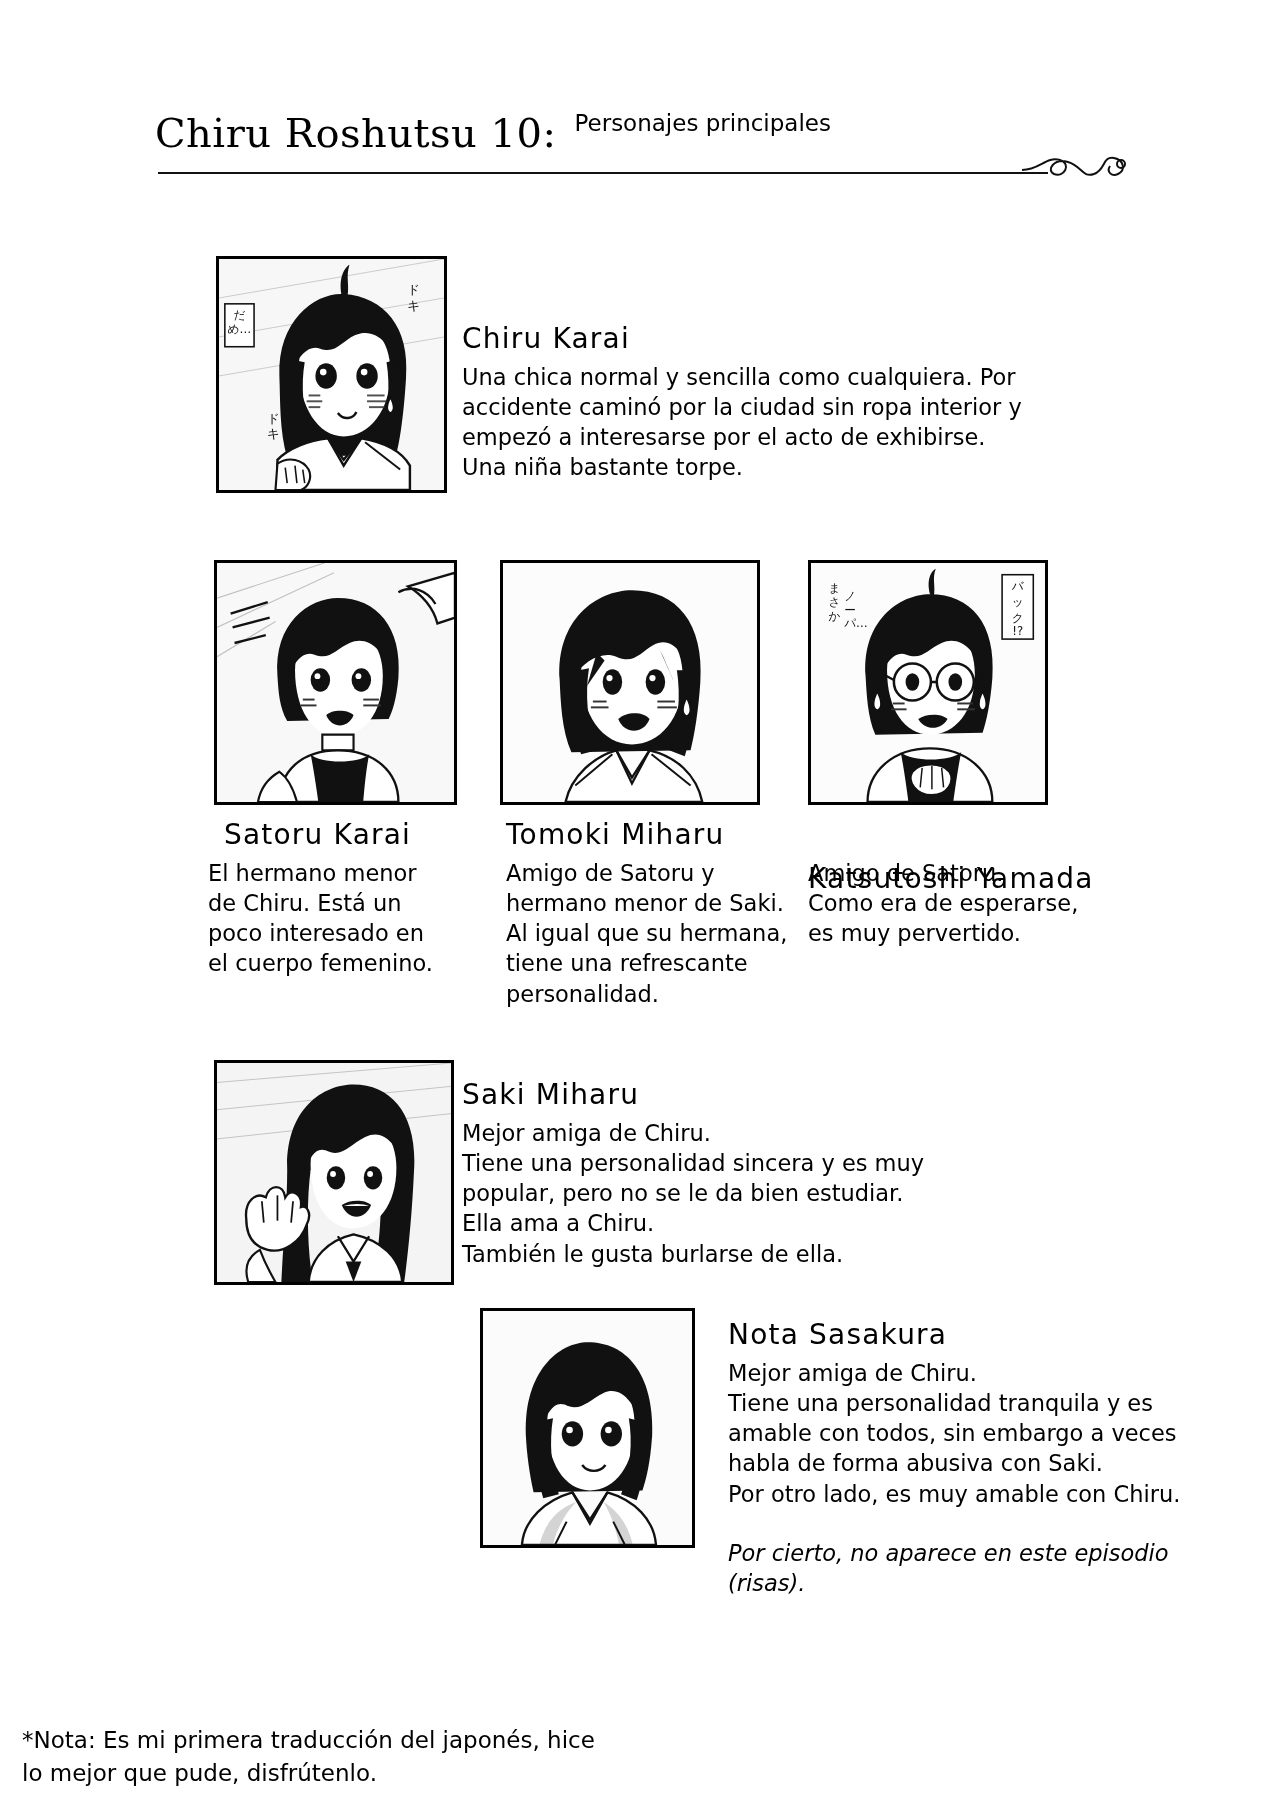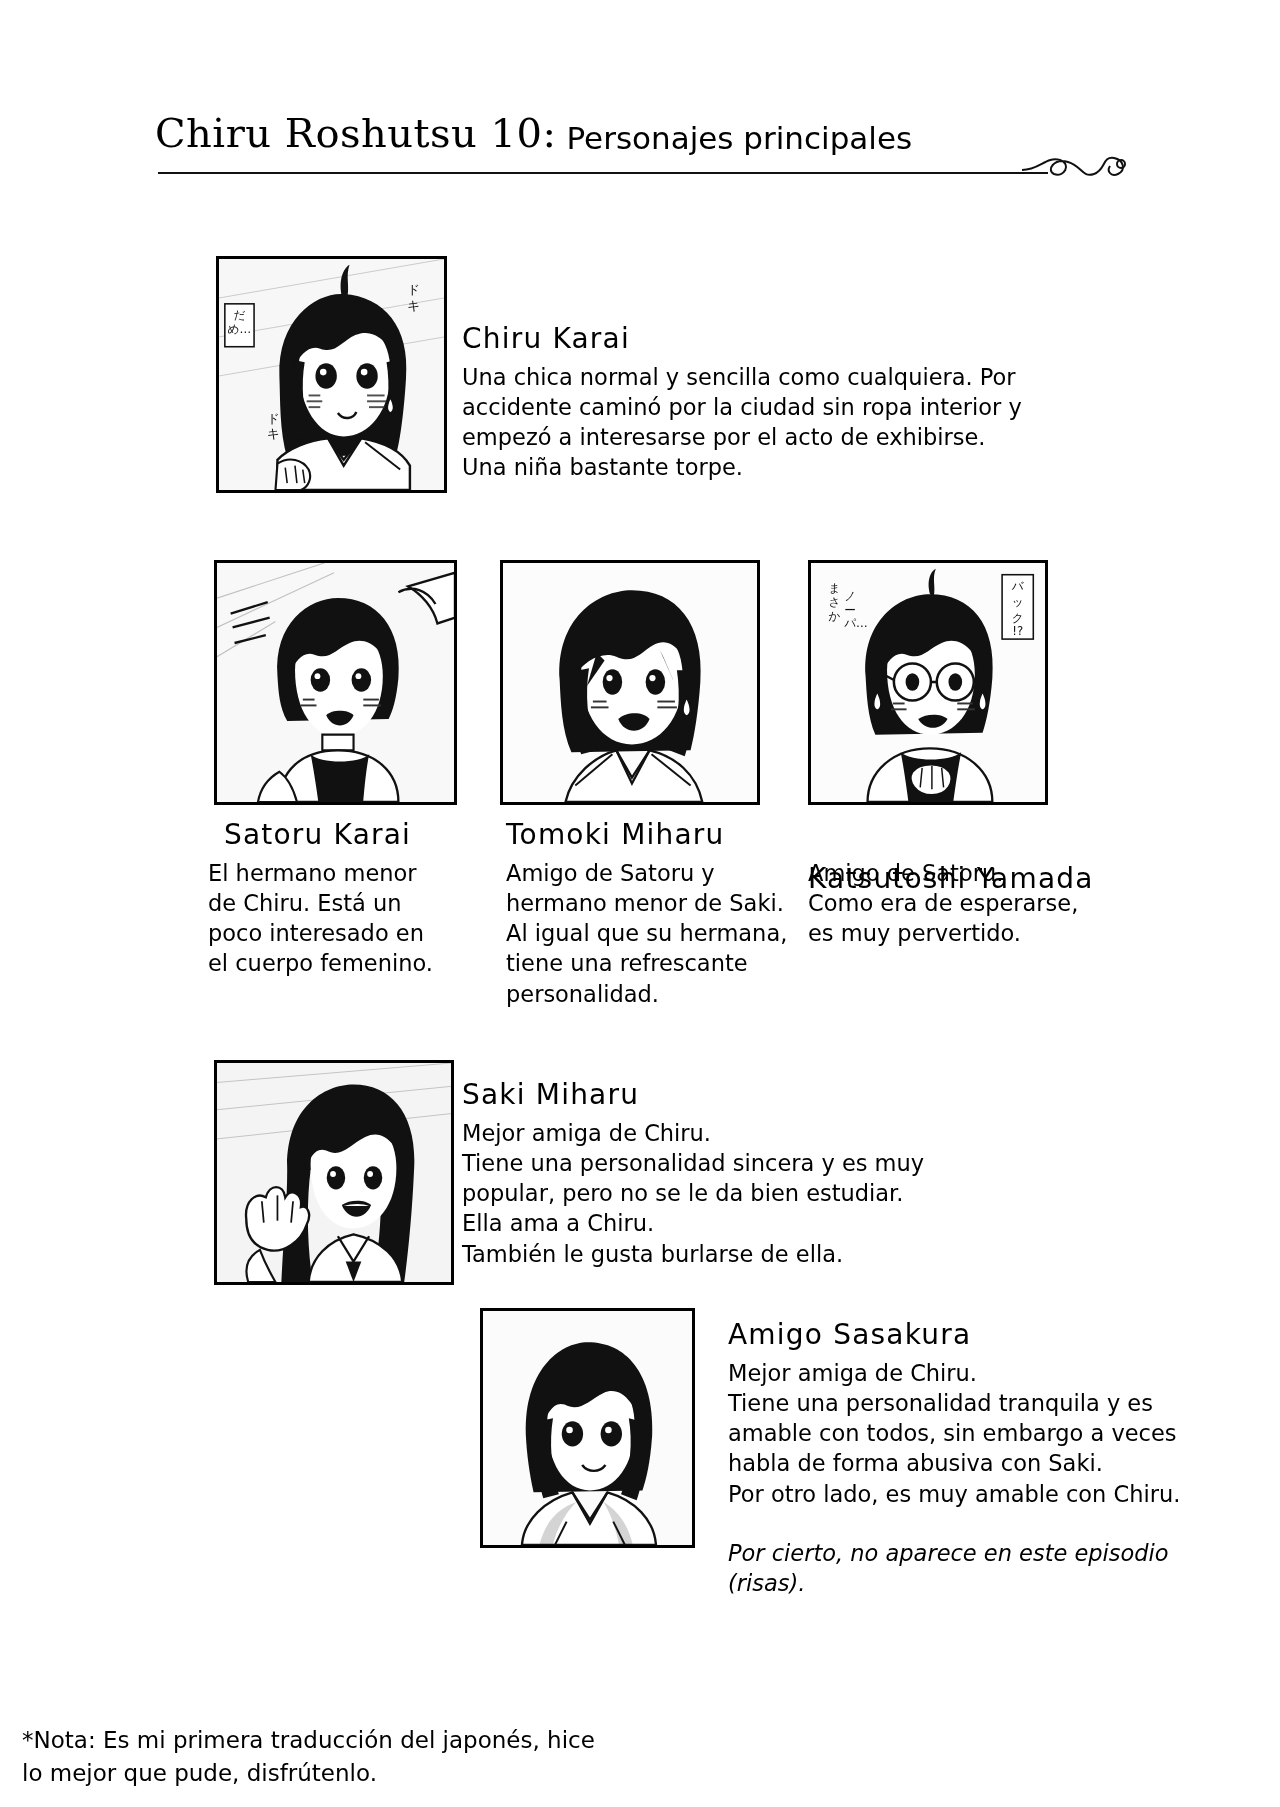--- a/index.html
+++ b/index.html
@@ -21,32 +21,32 @@
     height: 1807px;
   }
 
   
   .title-row {
     position: absolute;
     left: 155px;
     top: 110px;
     width: 980px;
     display: flex;
-    align-items: flex-end;
+    align-items: flex-start;
   }
   .title-main {
     font-family: "DejaVu Serif", serif;
     font-size: 40px;
     letter-spacing: 0.5px;
     white-space: nowrap;
   }
   .title-sub {
     font-family: "DejaVu Sans", sans-serif;
-    font-size: 31px;
-    margin-left: 10px;
+    font-size: 23px;
+    margin-left: 18px;
     white-space: nowrap;
   }
   .title-rule {
     position: absolute;
     left: 158px;
     top: 172px;
     width: 890px;
     height: 2px;
     background: #111;
   }
@@ -436,21 +436,21 @@
       <path d="M102 158 C108 166, 120 166, 126 158" fill="none" stroke="#111" stroke-width="2.5"></path>
 
       <path d="M40 240 C42 214, 64 194, 92 186 L110 214 L128 186 C156 194, 176 214, 178 240 Z" fill="#fff" stroke="#111" stroke-width="2.4"></path>
       <path d="M92 186 L110 218 L128 186" fill="none" stroke="#111" stroke-width="2.4"></path>
       <path d="M96 196 C86 206, 76 222, 72 240 L58 240 C64 216, 78 202, 96 196 Z" fill="#111" opacity="0.18"></path>
       <path d="M124 196 C138 204, 150 220, 154 240 L140 240 C136 220, 130 206, 124 196 Z" fill="#111" opacity="0.18"></path>
       <path d="M86 216 L74 240" stroke="#111" stroke-width="2" fill="none"></path>
       <path d="M134 216 L146 240" stroke="#111" stroke-width="2" fill="none"></path>
     </svg>
   </div>
-  <div class="entry-name" style="left:728px; top:1318px;">Amigo Sasakura</div>
+  <div class="entry-name" style="left:728px; top:1318px;">Nota Sasakura</div>
   <div class="entry-desc" style="left:728px; top:1358px; width:530px;">Mejor amiga de Chiru.
 Tiene una personalidad tranquila y es
 amable con todos, sin embargo a veces
 habla de forma abusiva con Saki.
 Por otro lado, es muy amable con Chiru.</div>
   <div class="entry-desc" style="left:728px; top:1538px; width:530px;font-style:italic;">Por cierto, no aparece en este episodio
 (risas).</div>
 
   <div class="note">*Nota: Es mi primera traducción del japonés, hice
           lo mejor que pude, disfrútenlo.</div>

